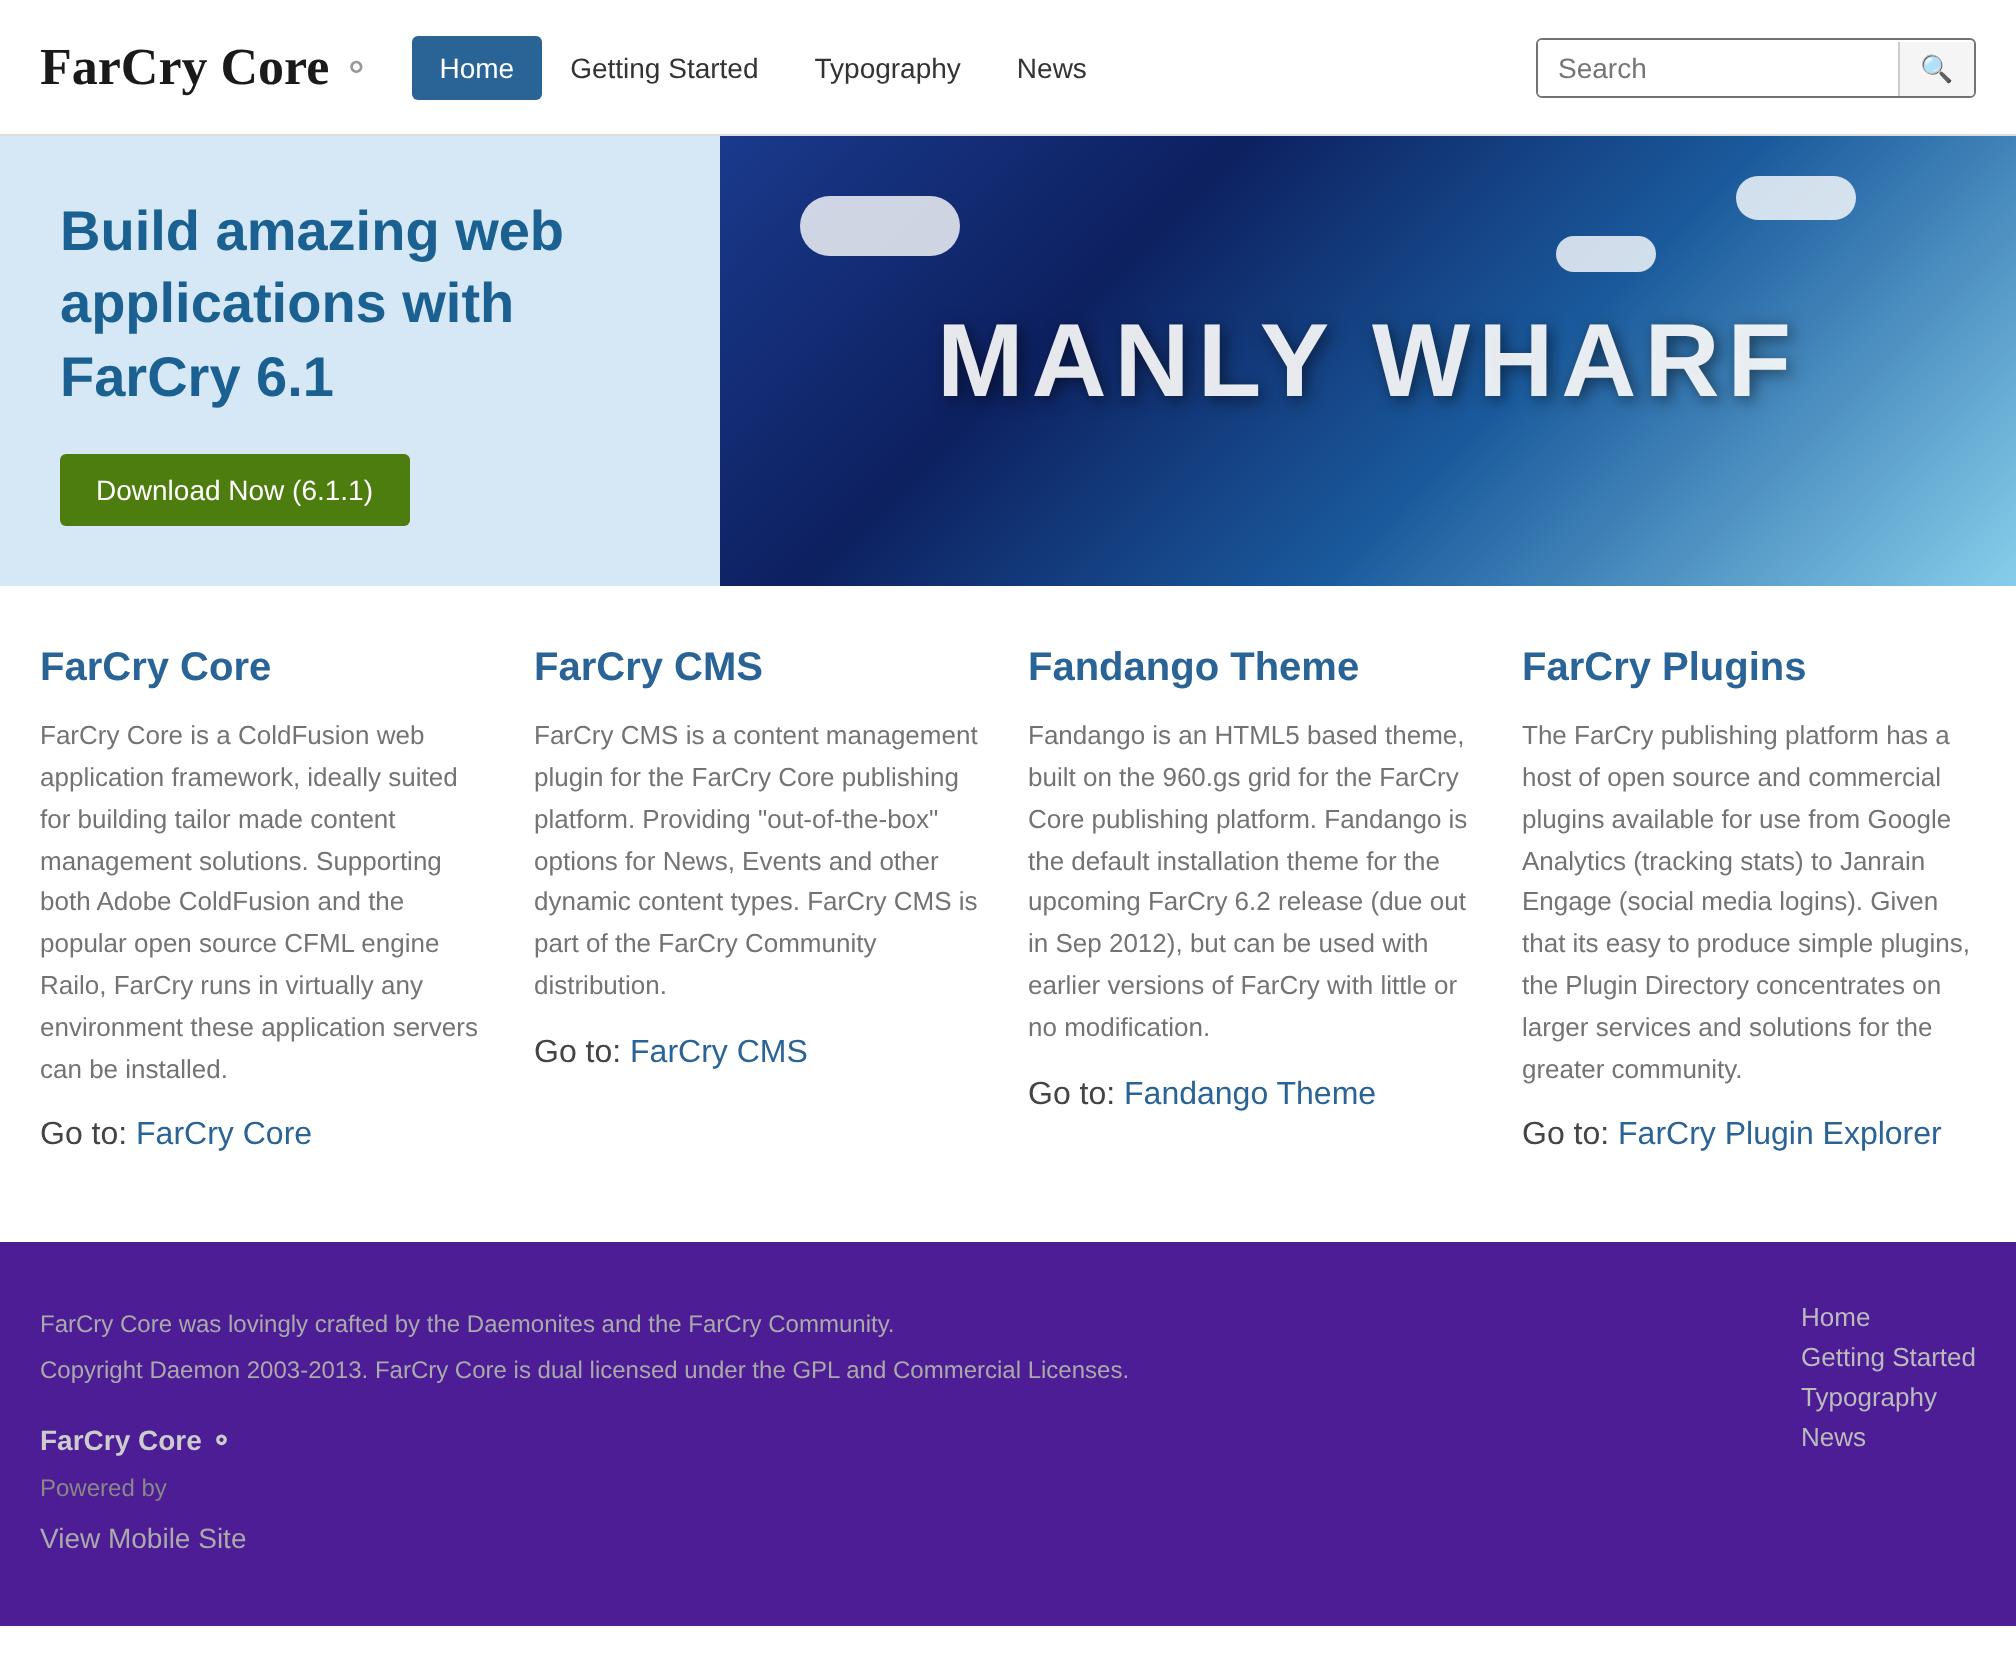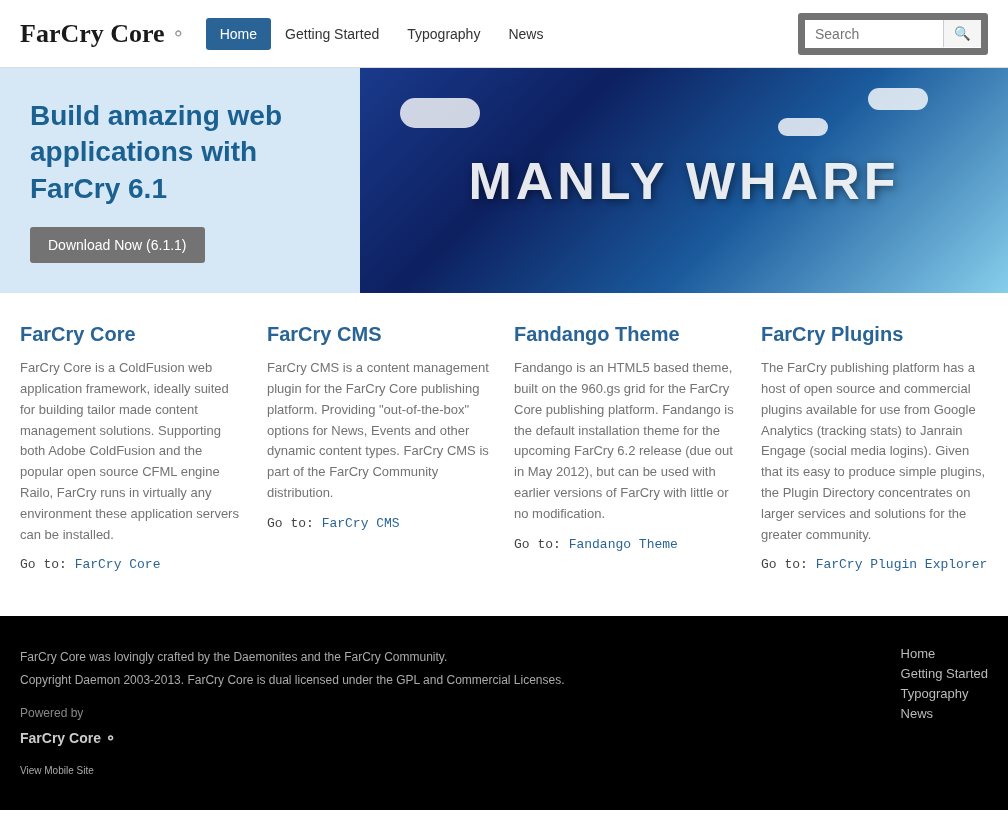--- a/index.html
+++ b/index.html
@@ -44,25 +44,25 @@
       white-space: nowrap;
     }
     .nav-item.active {
       background: #2a6496;
       color: #fff;
       border-radius: 3px;
     }
     #search-wrapper {
       margin-left: auto;
       display: flex;
-      align-items: center;
-      border: 7px solid #737373;
+      align-items: flex-end;
+      border: 1px solid #737373;
       border-radius: 3px;
       overflow: hidden;
-      width: 190px;
+      width: 220px;
     }
     #search-input {
       border: none;
       outline: none;
       padding: 6px 10px;
       font-size: 14px;
       color: #999;
       flex: 1;
       width: 100%;
     }
@@ -90,21 +90,21 @@
       justify-content: space-between;
     }
     #hero-title {
       font-size: 28px;
       font-weight: bold;
       color: #1a6090;
       line-height: 1.3;
       margin-bottom: 20px;
     }
     #download-btn {
-      background: #737373;
+      background: #4d7c0f;
       color: #fff;
       border: none;
       padding: 10px 18px;
       font-size: 14px;
       border-radius: 3px;
       cursor: pointer;
       width: fit-content;
     }
     #hero-image {
       flex: 1;
@@ -154,32 +154,31 @@
       margin-bottom: 12px;
       font-weight: bold;
     }
     .content-col p {
       font-size: 13px;
       color: #737373;
       line-height: 1.6;
       margin-bottom: 10px;
     }
     .content-col .go-to {
-      font-size: 13px;
+      font-size: 16px;
       color: #444;
-      font-family: Liberation Mono, monospace;
     }
     .content-col .go-to a, .content-link {
       color: #2a6496;
       text-decoration: none;
     }
 
     
     #footer {
-      background: #000000;
+      background: #4c1d95;
       color: #aaa;
       padding: 30px 20px;
       display: flex;
       justify-content: space-between;
     }
     #footer-left {
       font-size: 12px;
       line-height: 1.9;
     }
     #footer-left a {
@@ -191,22 +190,21 @@
       margin-top: 10px;
       color: #888;
       font-size: 12px;
     }
     #footer-powered-name {
       color: #ccc;
       font-size: 14px;
       font-weight: bold;
     }
     #footer-mobile {
-      margin-top: 10px;
-      font-size: 10px;
+      font-size: 14px;
       color: #888;
     }
     #footer-right {
       display: flex;
       flex-direction: column;
       font-size: 13px;
     }
     #footer-right a {
       color: #bbb;
       text-decoration: none;
@@ -262,21 +260,21 @@
   <div class="content-col">
     <h2>FarCry CMS</h2>
     <p>FarCry CMS is a content management plugin for the FarCry Core publishing platform. Providing "out-of-the-box" options for News, Events and other dynamic content types. FarCry CMS is part of the FarCry Community distribution.</p>
     <p class="go-to">
       <span>Go to:</span>
       <a class="content-link" href="#">FarCry CMS</a>
     </p>
   </div>
   <div class="content-col">
     <h2>Fandango Theme</h2>
-    <p>Fandango is an HTML5 based theme, built on the 960.gs grid for the FarCry Core publishing platform. Fandango is the default installation theme for the upcoming FarCry 6.2 release (due out in May 2012), but can be used with earlier versions of FarCry with little or no modification.</p>
+    <p>Fandango is an HTML5 based theme, built on the 960.gs grid for the FarCry Core publishing platform. Fandango is the default installation theme for the upcoming FarCry 6.2 release (due out in Sep 2012), but can be used with earlier versions of FarCry with little or no modification.</p>
     <p class="go-to">
       <span>Go to:</span>
       <a class="content-link" href="#">Fandango Theme</a>
     </p>
   </div>
   <div class="content-col">
     <h2>FarCry Plugins</h2>
     <p>The FarCry publishing platform has a host of open source and commercial plugins available for use from Google Analytics (tracking stats) to Janrain Engage (social media logins). Given that its easy to produce simple plugins, the Plugin Directory concentrates on larger services and solutions for the greater community.</p>
     <p class="go-to">
       <span>Go to:</span>
@@ -285,25 +283,25 @@
   </div>
 </div>
 
 <div id="footer">
   <div id="footer-left">
     <div>FarCry Core was lovingly crafted by the Daemonites and the FarCry Community.</div>
     <div>
       Copyright Daemon 2003-2013. FarCry Core is dual licensed under the <a href="#">GPL</a> and <a href="#">Commercial Licenses</a>.
     </div>
     <div id="footer-powered">
-      <div>Powered by</div>
       <div id="footer-powered-name">
         <span>FarCry Core</span>
         <span> ⚬</span>
       </div>
+      <div>Powered by</div>
     </div>
     <div id="footer-mobile">
       <a href="#">View Mobile Site</a>
     </div>
   </div>
   <div id="footer-right">
     <a href="#">Home</a>
     <a href="#">Getting Started</a>
     <a href="#">Typography</a>
     <a href="#">News</a>

